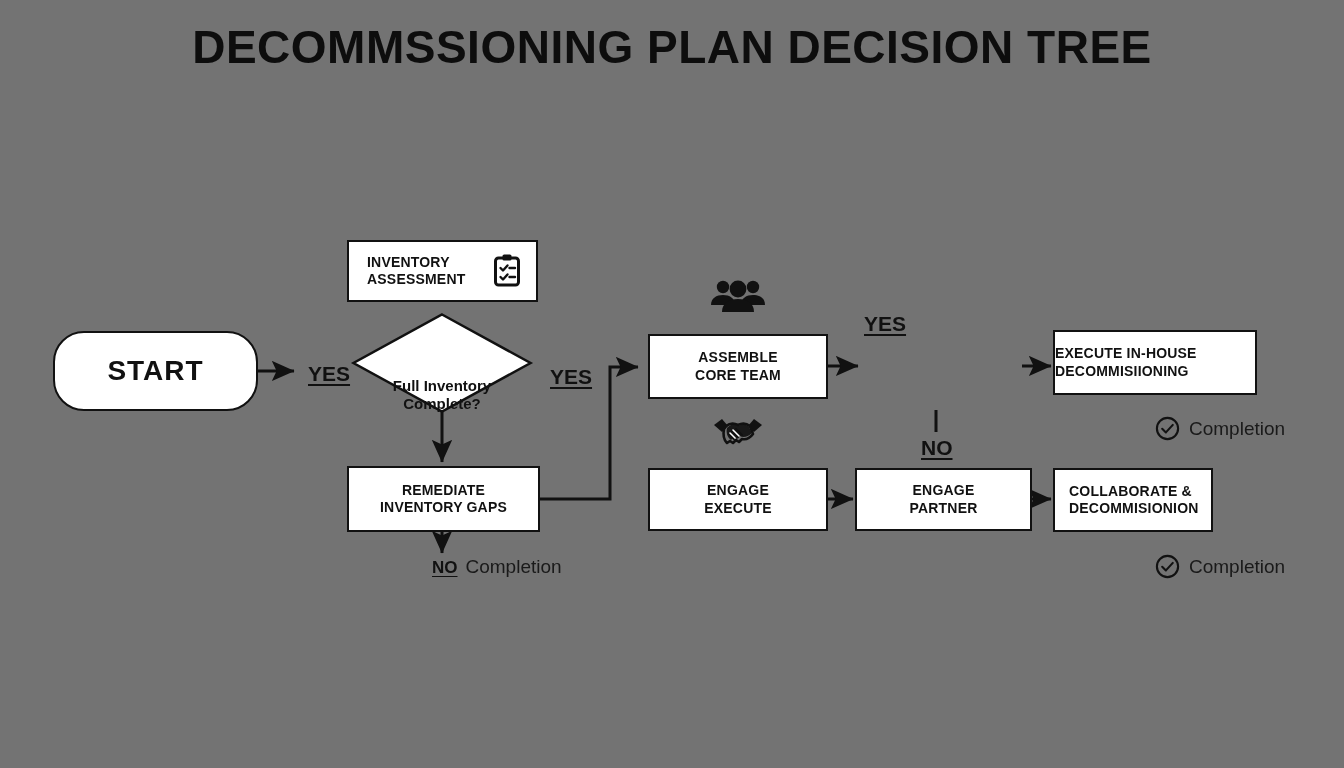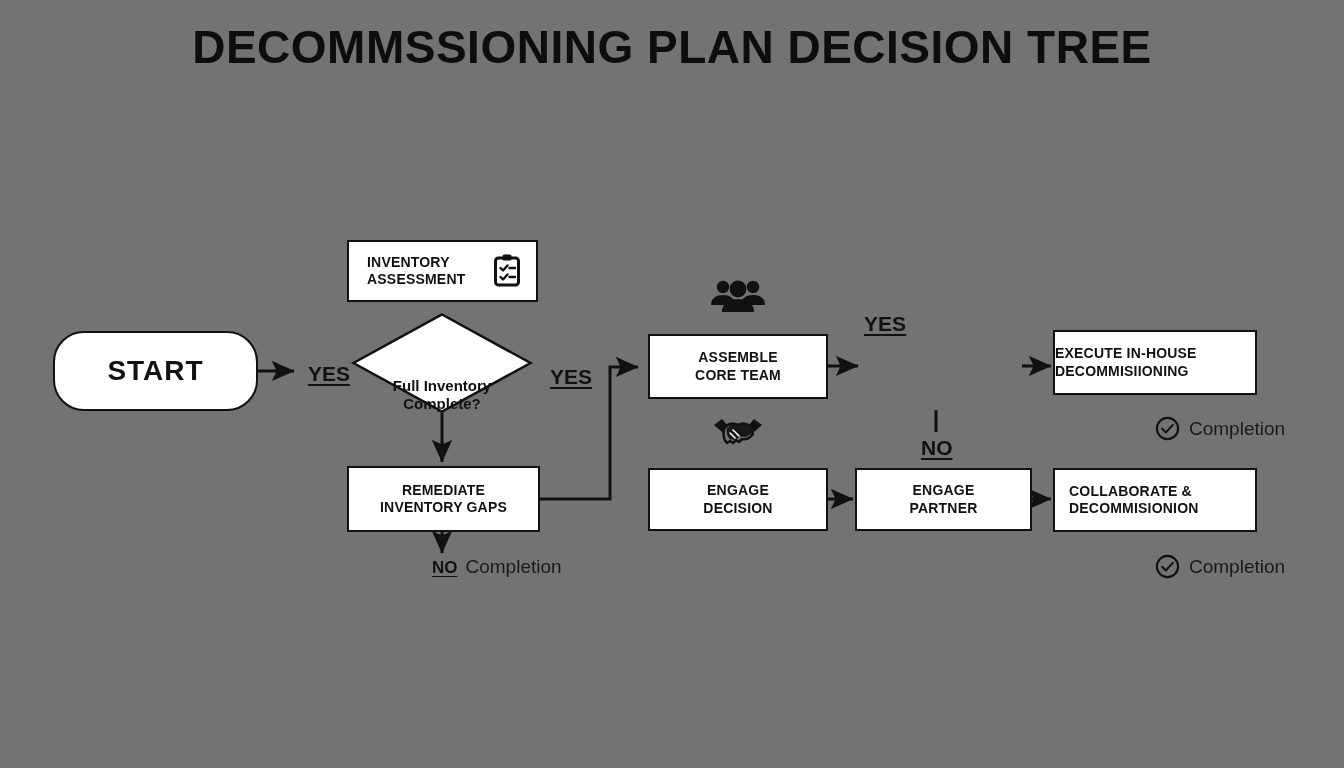--- a/index.html
+++ b/index.html
@@ -261,21 +261,21 @@
   <div class="node proc" style="left:1053px; top:330px; width:204px; height:65px; justify-content:flex-start; ">
     <span class="lines" style="width:auto; text-align:left;">
       <span class="l">EXECUTE IN-HOUSE</span>
       <span class="l">DECOMMISIIONING</span>
     </span>
   </div>
 
   <div class="node proc" style="left:648px; top:468px; width:180px; height:63px;">
     <span class="lines">
       <span class="l">ENGAGE</span>
-      <span class="l">DECISION</span>
+      <span class="l">EXECUTE</span>
     </span>
   </div>
 
   <div class="icon" style="left:712px; top:415px;">
     <svg width="52" height="36" viewBox="0 0 52 36">
       <path d="M2,10 L10,4 L16,11 L10,17 Z" fill="#111"></path>
       <path d="M50,10 L42,4 L36,11 L42,17 Z" fill="#111"></path>
       <path d="M14,11 C18,8 22,8 26,10 C30,8 34,8 38,11 L41,19 C38,23 34,25 30,24
                L27,27 L24,25 L21,28 L18,26 L15,28 C12,25 11,19 12,14 Z" fill="none" stroke="#111" stroke-width="2.6" stroke-linejoin="round"></path>
       <path d="M17,19 L22,24 M20,16 L26,22 M24,14 L30,20" stroke="#111" stroke-width="2.2" stroke-linecap="round" fill="none"></path>
@@ -285,21 +285,21 @@
     </svg>
   </div>
 
   <div class="node proc" style="left:855px; top:468px; width:177px; height:63px;">
     <span class="lines">
       <span class="l">ENGAGE</span>
       <span class="l">PARTNER</span>
     </span>
   </div>
 
-  <div class="node proc" style="left:1053px; top:468px; width:204px; height:64px; justify-content:flex-start; padding-left:14px;">
+  <div class="node proc" style="left:1053px; top:468px; width:160px; height:64px; justify-content:flex-start; padding-left:14px;">
     <span class="lines" style="width:auto; text-align:left;">
       <span class="l">COLLABORATE &amp;</span>
       <span class="l">DECOMMISIONION</span>
     </span>
   </div>
 
   <div class="edge-label" style="left:308px; top:362px;">YES</div>
 
   <div class="edge-label" style="left:550px; top:365px;">YES</div>
 

